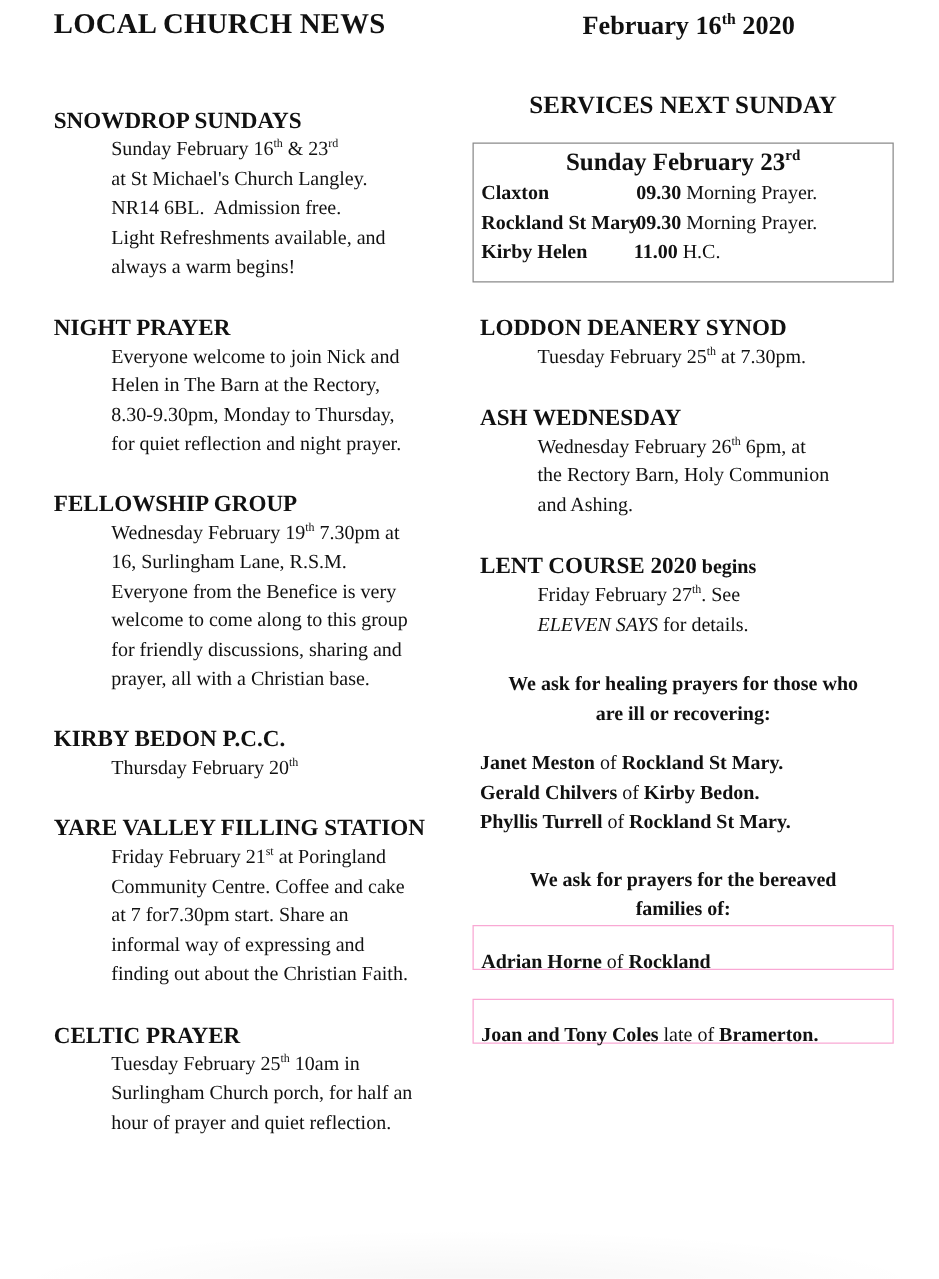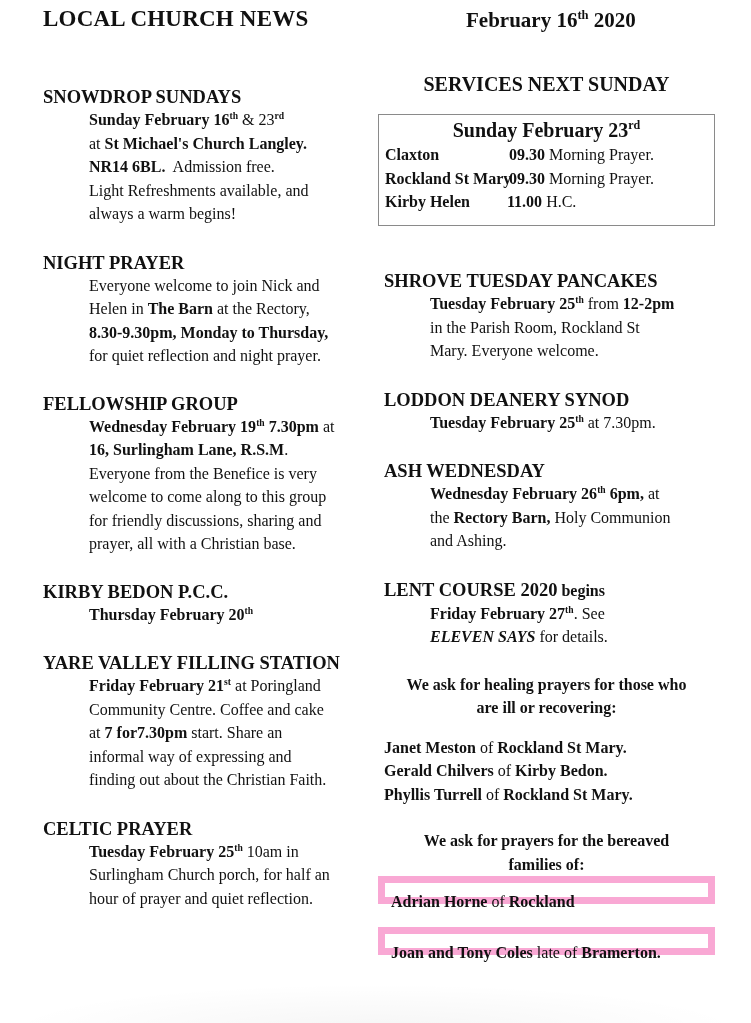--- a/index.html
+++ b/index.html
@@ -29,21 +29,21 @@
     .col-right { position: absolute; left: 384px; top: 72px; width: 340px; }
     .section { margin: 0; }
     .heading {
       font-size: 18.5px; font-weight: bold; line-height: 22px; margin: 0;
       white-space: nowrap;
     }
     .heading .small { font-size: 16px; }
     .body {
       margin-left: 46px; font-size: 16px; line-height: 23.5px;
     }
-    .body b { font-weight: bold; }
+    .body b { font-weight: normal; }
     .line { display: block; white-space: nowrap; }
 
     .services-title {
       font-size: 20px; font-weight: bold; text-align: center;
       width: 325px; margin-left: 0; line-height: 24px;
     }
     .services-box {
       margin-top: 18px; margin-left: -6px; width: 337px; height: 112px;
       border: 1px solid #8a8a8a; box-sizing: border-box;
       padding: 0 6px;
@@ -55,22 +55,22 @@
     .svc-row { display: flex; font-size: 16px; line-height: 23.5px; }
     .svc-place { font-weight: bold; width: 124px; white-space: nowrap; }
     .svc-time { white-space: nowrap; }
 
     .center-bold {
       font-weight: bold; font-size: 16px; text-align: center; line-height: 23.5px;
       width: 325px;
     }
     .plain-list { font-size: 16px; line-height: 23.5px; }
     .name-box {
-      border: 7px solid #f9a8d4; width: 337px; margin-left: -6px;
-      box-sizing: border-box; padding: 7px 6px; font-size: 16px; line-height: 23.5px;
+      border: 1px solid #f9a8d4; width: 337px; margin-left: -6px;
+      box-sizing: border-box; padding: 17px 6px; font-size: 16px; line-height: 23.5px;
       height: 28px;
     }
   </style>
 </head>
 <body>
 
 <div class="page">
 
   <div class="title">LOCAL CHURCH NEWS</div>
   <div class="date"><span>February 16</span><sup>th</sup><span> 2020</span></div>
@@ -150,28 +150,20 @@
       <div class="svc-row">
         <span class="svc-place">Rockland St Mary</span>
         <span class="svc-time"><b>09.30</b><span> Morning Prayer.</span></span>
       </div>
       <div class="svc-row">
         <span class="svc-place" style="width:122px">Kirby Helen</span>
         <span class="svc-time"><b>11.00</b><span> H.C.</span></span>
       </div>
     </div>
 
-    <div class="section" style="margin-top:44px">
-      <div class="heading">SHROVE TUESDAY PANCAKES</div>
-      <div class="body">
-        <span class="line"><b>Tuesday February 25</b><b><sup>th</sup></b><span> from </span><b>12-2pm</b></span>
-        <span class="line">in the Parish Room, Rockland St</span>
-        <span class="line">Mary. Everyone welcome.</span>
-      </div>
-    </div>
 
     <div class="section" style="margin-top:26px">
       <div class="heading">LODDON DEANERY SYNOD</div>
       <div class="body">
         <span class="line"><b>Tuesday February 25</b><b><sup>th</sup></b><span> at 7.30pm.</span></span>
       </div>
     </div>
 
     <div class="section" style="margin-top:26px">
       <div class="heading">ASH WEDNESDAY</div>

